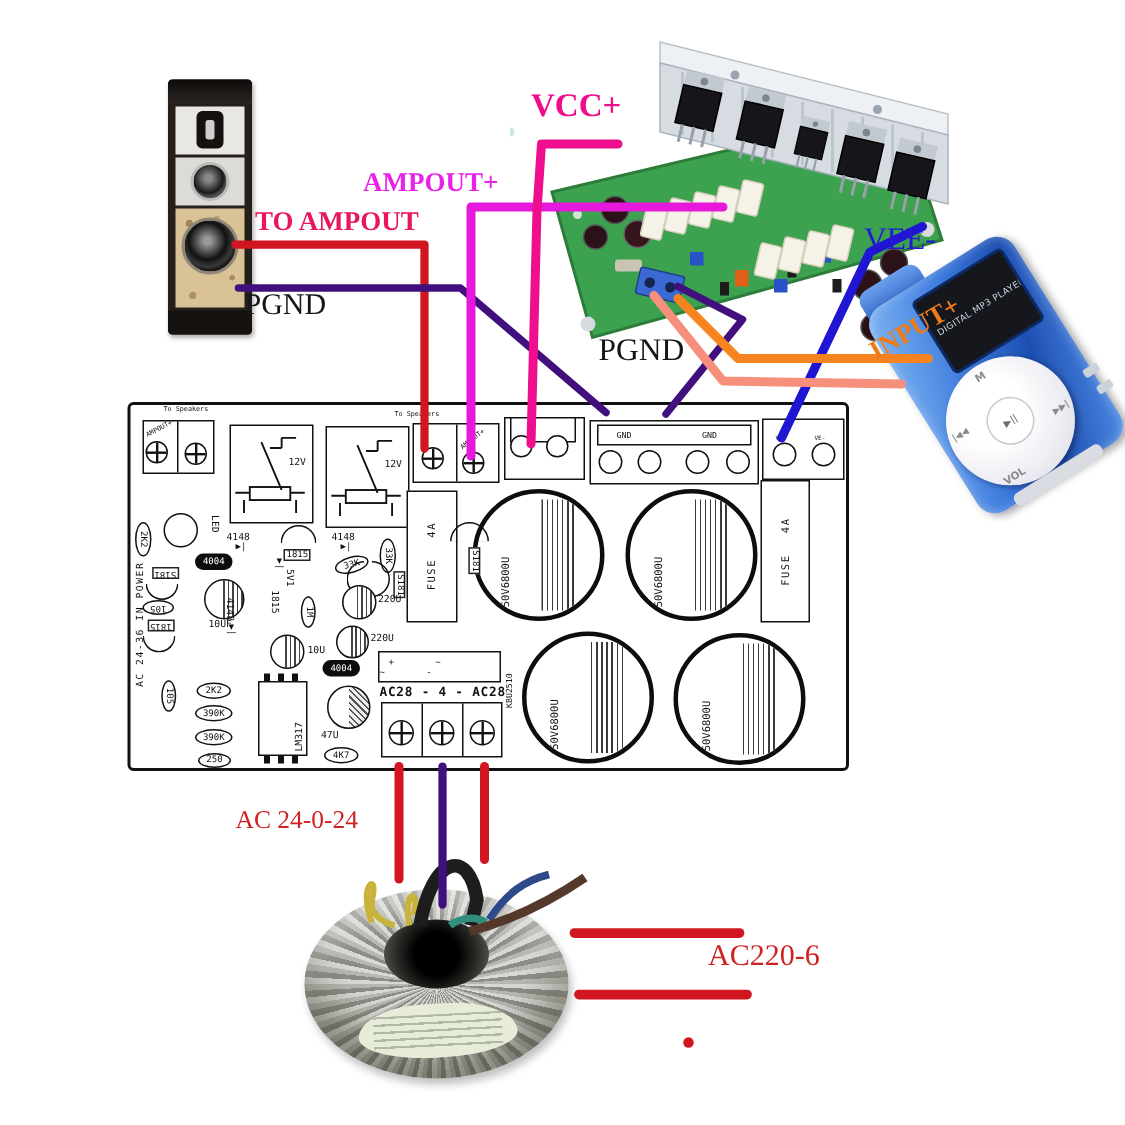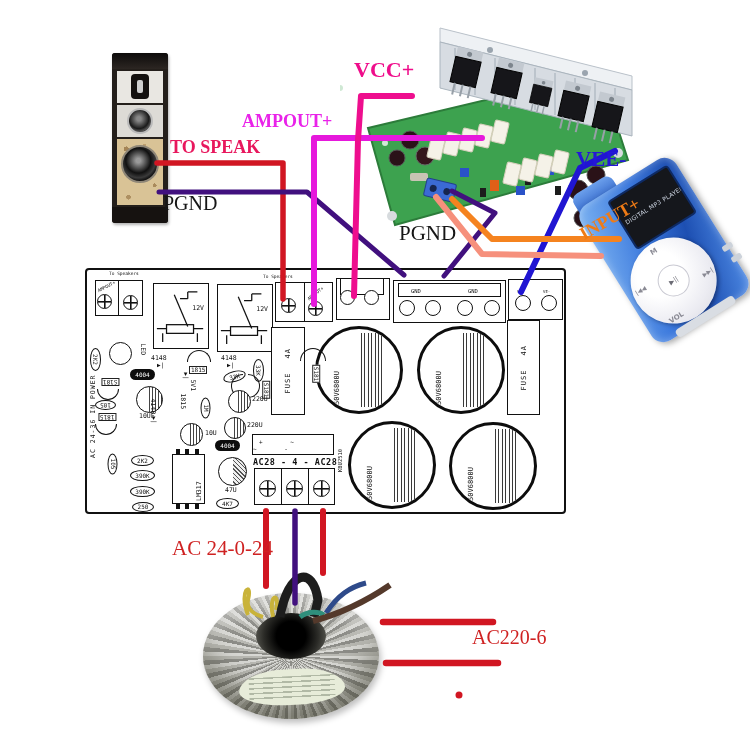--- a/index.html
+++ b/index.html
@@ -7,25 +7,25 @@
        font-family:"DejaVu Sans",sans-serif;}
   .abs{position:absolute;}
 
   
   .lbl{position:absolute;z-index:60;font-family:"Liberation Serif","DejaVu Serif",serif;
        white-space:nowrap;line-height:1;}
   .lbl-tospeak{left:170px;top:138px;font-size:18px;font-weight:bold;color:#e8175d;}
   .lbl-pgnd1{left:163px;top:193px;font-size:20px;color:#161616;}
   .lbl-ampout{left:242px;top:112px;font-size:18px;font-weight:bold;color:#e922e9;}
   .lbl-vcc{left:354px;top:59px;font-size:22px;font-weight:bold;color:#ef0d8b;}
-  .lbl-vee{left:576px;top:149px;font-size:21px;font-weight:bold;color:#2417d8;}
+  .lbl-vee{left:576px;top:149px;font-size:21px;font-weight:normal;color:#2417d8;}
   .lbl-input{left:581px;top:226px;font-size:18px;font-weight:bold;color:#ef7b16;
              transform:rotate(-30deg);transform-origin:0 50%;}
   .lbl-pgnd2{left:399px;top:223px;font-size:21px;color:#161616;}
-  .lbl-ac24{left:172px;top:538px;font-size:21px;color:#cf2222;}
+  .lbl-ac24{left:157px;top:538px;font-size:17px;color:#cf2222;}
   .lbl-ac220{left:472px;top:627px;font-size:20px;color:#cf2222;}
 
   
   .pcb{position:absolute;left:85px;top:268px;width:477px;height:242px;background:#fff;
        border:2px solid #111;border-radius:4px;z-index:10;
        font-family:"DejaVu Sans Mono","Liberation Mono",monospace;color:#111;}
   .blk{position:absolute;border:1.5px solid #111;background:#fff;box-sizing:border-box;}
   .vline{position:absolute;top:0;bottom:0;width:0;border-left:1.5px solid #111;}
   .tiny{position:absolute;font-size:4.5px;white-space:nowrap;}
   .vtext{writing-mode:vertical-rl;transform:rotate(180deg);}
@@ -407,21 +407,21 @@
       <div class="pc pc-text" style="left: 165px; top: 126px;">220U</div>
       <div class="pc pc-cap2" style="left: 137px; top: 147px; width: 22px; height: 22px;"></div>
       <div class="pc pc-text" style="left: 160px; top: 152px;">220U</div>
       <div class="pc pc-pill" style="left: 128px; top: 170px; width: 25px; height: 11px;">4004</div>
       <div class="pc pc-oval" style="left: 15px; top: 189px; width: 21px; height: 10px; transform: rotate(90deg);">105</div>
       <div class="pc pc-oval" style="left: 44px; top: 185px; width: 23px; height: 11px;">2K2</div>
       <div class="pc pc-oval" style="left: 43px; top: 200px; width: 25px; height: 11px;">390K</div>
       <div class="pc pc-oval" style="left: 43px; top: 216px; width: 25px; height: 11px;">390K</div>
       <div class="pc pc-oval" style="left: 45px; top: 232px; width: 22px; height: 10px;">250</div>
       <div class="pc pc-cap47" style="left: 131px; top: 187px; width: 29px; height: 29px;"></div>
-      <div class="pc pc-text" style="left: 138px; top: 217px;">47U</div>
+      <div class="pc pc-text" style="left: 127px; top: 217px;">47U</div>
       <div class="pc pc-oval" style="left: 129px; top: 228px; width: 23px; height: 11px;">4K7</div>
       <div class="pc pc-screw" style="left: 10px; top: 24px; width: 15px; height: 15px;"></div>
       <div class="pc pc-screw" style="left: 36px; top: 25px; width: 15px; height: 15px;"></div>
       <div class="pc pc-screw" style="left: 194px; top: 28px; width: 15px; height: 15px;"></div>
       <div class="pc pc-screw" style="left: 221px; top: 31px; width: 15px; height: 15px;"></div>
       <div class="pc pc-screw" style="left: 172px; top: 210px; width: 17px; height: 17px;"></div>
       <div class="pc pc-screw" style="left: 199px; top: 210px; width: 17px; height: 17px;"></div>
       <div class="pc pc-screw" style="left: 226px; top: 210px; width: 17px; height: 17px;"></div>
       <div class="pc pc-ring" style="left: 253px; top: 20px; width: 15px; height: 15px;"></div>
       <div class="pc pc-ring" style="left: 277px; top: 20px; width: 15px; height: 15px;"></div>
@@ -460,21 +460,21 @@
   <polyline points="452,199 492,239 619,239" fill="none" stroke-width="6" stroke-linejoin="round" stroke-linecap="round" stroke="#f5831f"></polyline>
   <polyline points="436,197 482,254 601,256" fill="none" stroke-width="6" stroke-linejoin="round" stroke-linecap="round" stroke="#f6907c"></polyline>
   <polyline points="266,511 266,586" fill="none" stroke-width="6" stroke-linecap="round" stroke="#d11622"></polyline>
   <polyline points="295,511 295,603" fill="none" stroke-width="5.5" stroke-linecap="round" stroke="#41107e"></polyline>
   <polyline points="323,511 323,573" fill="none" stroke-width="6" stroke-linecap="round" stroke="#d11622"></polyline>
   <polyline points="383,622 493,622" fill="none" stroke-width="6.5" stroke-linecap="round" stroke="#d11622"></polyline>
   <polyline points="386,663 498,663" fill="none" stroke-width="6.5" stroke-linecap="round" stroke="#d11622"></polyline>
   <circle cx="459" cy="695" r="3.5" fill="#d11622"></circle>
 </svg>
 
-<div class="lbl lbl-tospeak">TO SPEAK</div>
+<div class="lbl lbl-tospeak">TO AMPOUT</div>
 <div class="lbl lbl-pgnd1">PGND</div>
 <div class="lbl lbl-ampout">AMPOUT+</div>
 <div class="lbl lbl-vcc">VCC+</div>
 <div class="lbl lbl-vee">VEE-</div>
 <div class="lbl lbl-input">INPUT+</div>
 <div class="lbl lbl-pgnd2">PGND</div>
 <div class="lbl lbl-ac24">AC 24-0-24</div>
 <div class="lbl lbl-ac220">AC220-6</div>
 
 </body></html>

